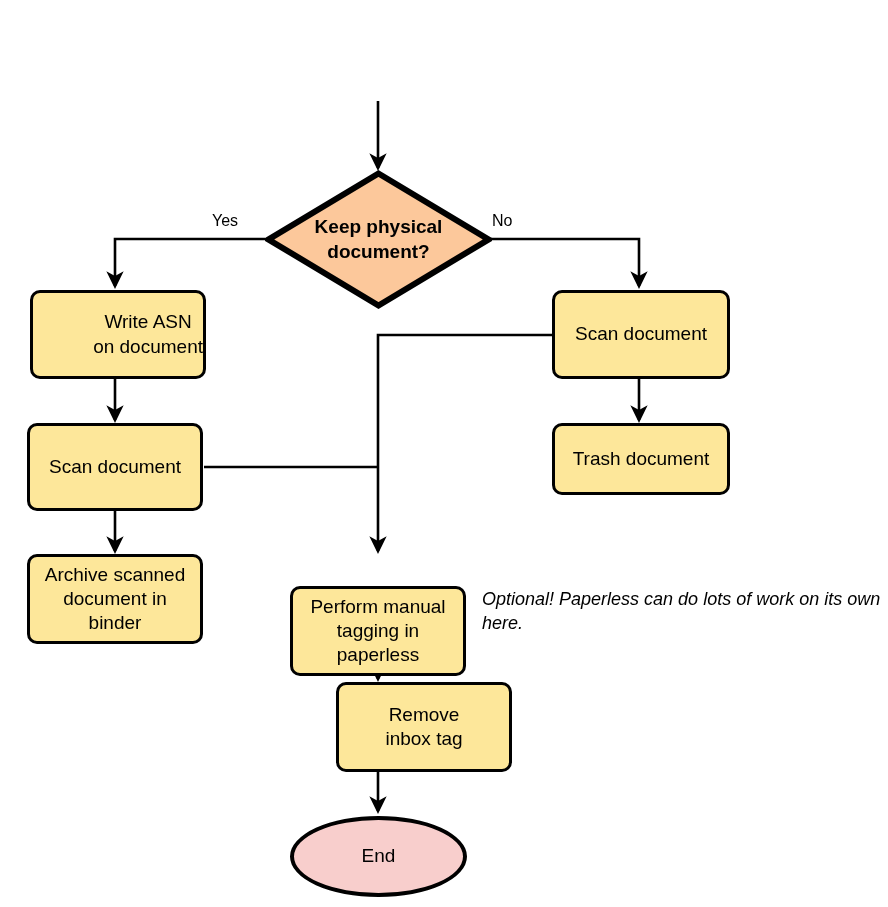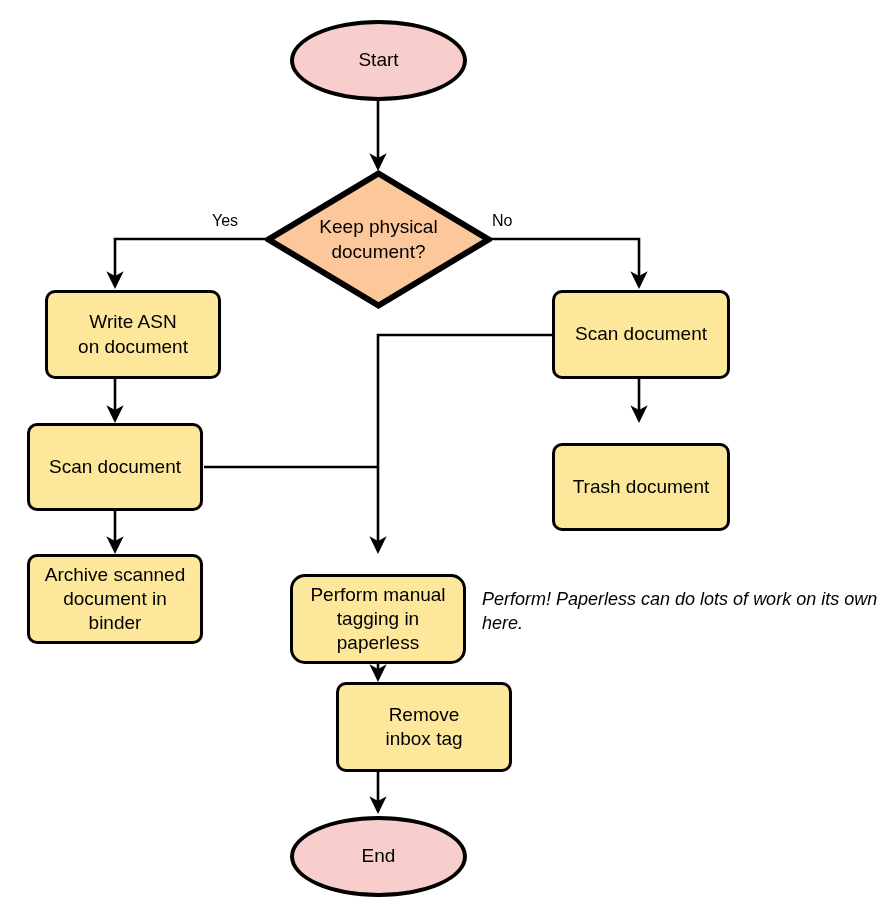--- a/index.html
+++ b/index.html
@@ -56,20 +56,21 @@
     position: absolute;
     left: 0;
     top: 0;
     width: 100%;
     height: 100%;
     z-index: 1;
   }
   .decision-label {
     position: relative;
     z-index: 2;
+    font-weight: bold;
   }
   .edge-label {
     position: absolute;
     font-size: 16px;
     color: #000000;
     line-height: 1;
     white-space: nowrap;
     z-index: 4;
   }
   .annotation {
@@ -109,68 +110,65 @@
       <path d="M 552 335 L 378 335 L 378 551" marker-end="url(#arrow)"></path>
 
       <path d="M 204 467 L 378 467"></path>
 
       <path d="M 378 643 L 378 679" marker-end="url(#arrow)"></path>
 
       <path d="M 378 771 L 378 811" marker-end="url(#arrow)"></path>
     </g>
   </svg>
 
-  <div class="node terminator" style="left:290px; top:20px; width:177px; height:81px;">
-    <span>Start</span>
-  </div>
 
   <div class="node decision" style="left:265px; top:170px; width:227px; height:139px;">
     <svg class="decision-shape" viewBox="0 0 227 139" preserveAspectRatio="none" aria-hidden="true">
       <polygon points="113.5,3.5 223.5,69.5 113.5,135.5 3.5,69.5" fill="#fcc89b" stroke="#000000" stroke-width="6" stroke-linejoin="miter"></polygon>
     </svg>
     <span class="decision-label">Keep physical
 document?</span>
   </div>
 
   <div class="edge-label" style="left:212px; top:213px;">Yes</div>
   <div class="edge-label" style="left:492px; top:213px;">No</div>
 
-  <div class="node process" style="left:45px; top:290px; width:176px; height:89px;">
+  <div class="node process" style="left:30px; top:290px; width:176px; height:89px;justify-content:flex-end;">
     <span>Write ASN
 on document</span>
   </div>
 
   <div class="node process" style="left:27px; top:423px; width:176px; height:88px;">
     <span>Scan document</span>
   </div>
 
   <div class="node process" style="left:27px; top:554px; width:176px; height:90px;text-align:center;">
     <span>Archive scanned
 document in
 binder</span>
   </div>
 
   <div class="node process" style="left:552px; top:290px; width:178px; height:89px;">
     <span>Scan document</span>
   </div>
 
-  <div class="node process" style="left:552px; top:423px; width:178px; height:88px;margin-top:20px;">
+  <div class="node process" style="left:552px; top:423px; width:178px; height:72px;">
     <span>Trash document</span>
   </div>
 
-  <div class="node process" style="left:290px; top:574px; width:176px; height:90px;border-radius:15px;">
+  <div class="node process" style="left:290px; top:586px; width:176px; height:90px;">
     <span>Perform manual
 tagging in
 paperless</span>
   </div>
 
   <div class="node process" style="left:290px; top:682px; width:176px; height:90px;margin-left:46px;">
     <span>Remove
 inbox tag</span>
   </div>
 
   <div class="node terminator" style="left:290px; top:816px; width:177px; height:81px;text-align:center;">
     <span>End</span>
   </div>
 
-  <div class="annotation" style="left:482px; top:588px; width:404px;">Perform! Paperless can do lots of work on its own here.</div>
+  <div class="annotation" style="left:482px; top:588px; width:404px;">Optional! Paperless can do lots of work on its own here.</div>
 
 </div>
 
 </body></html>

